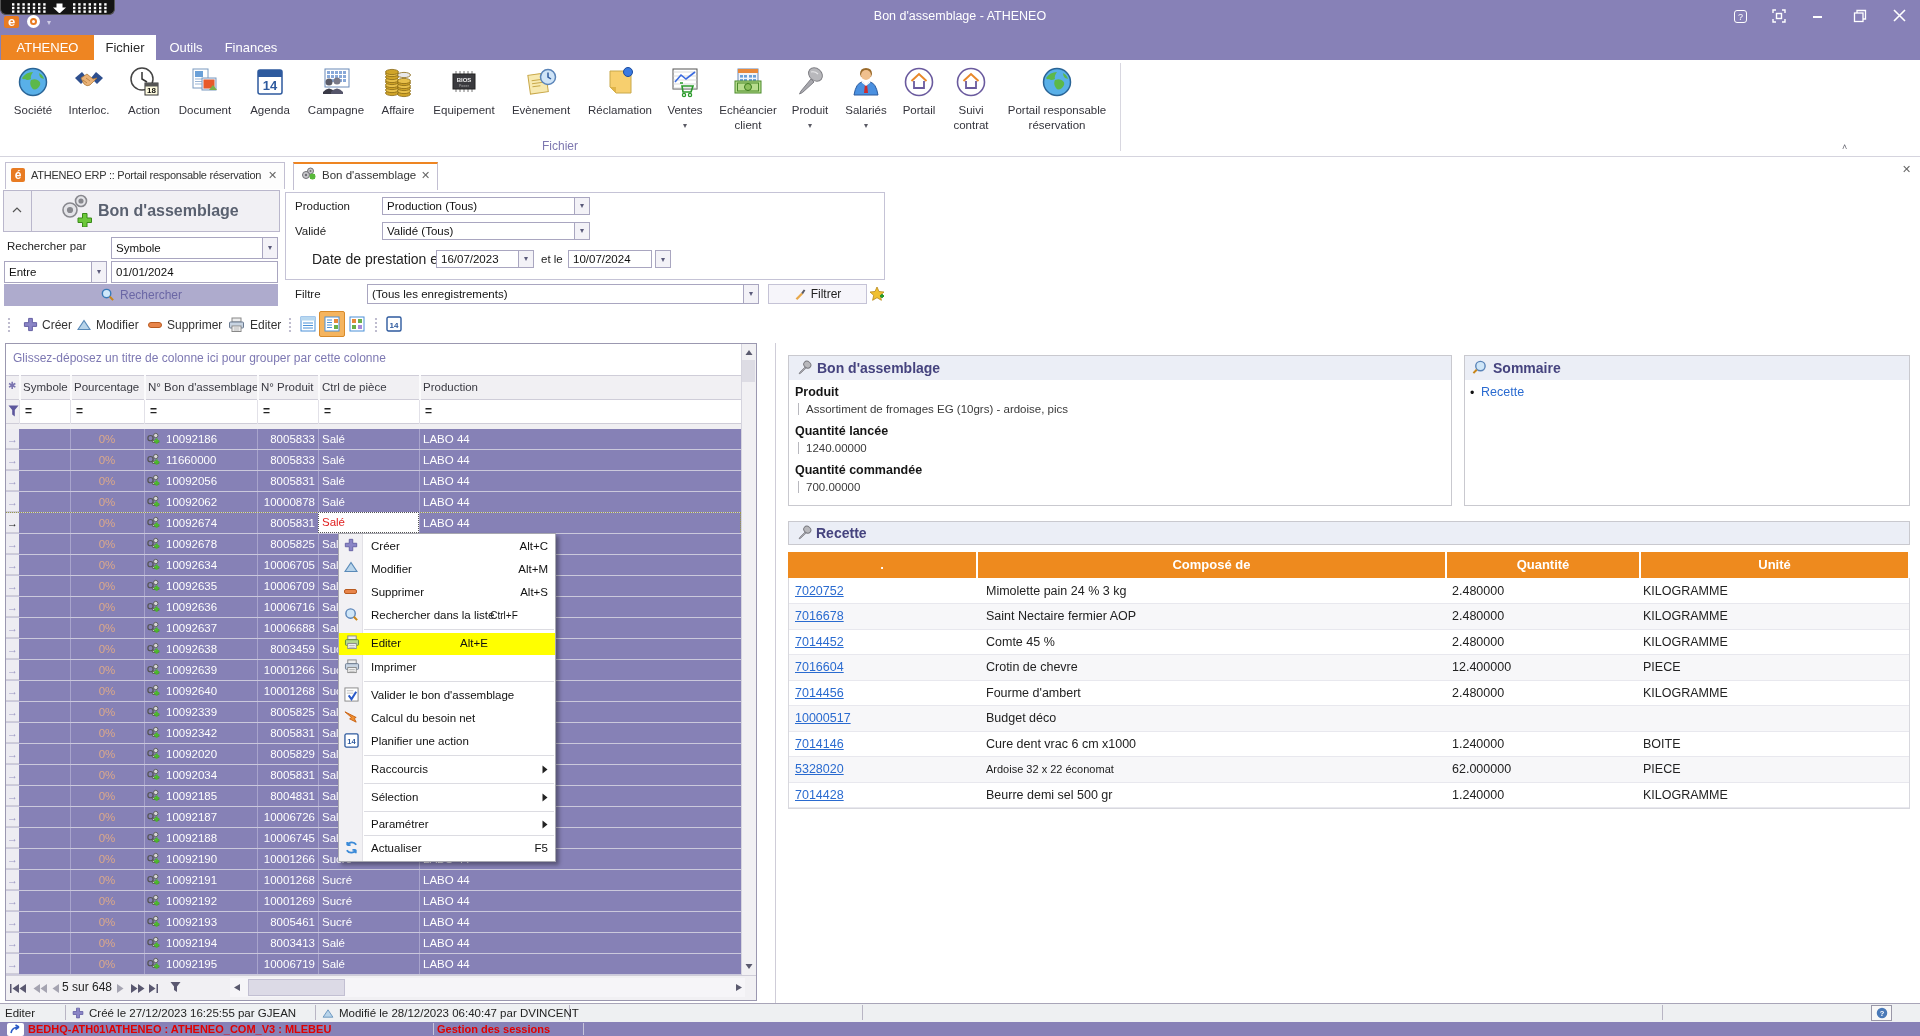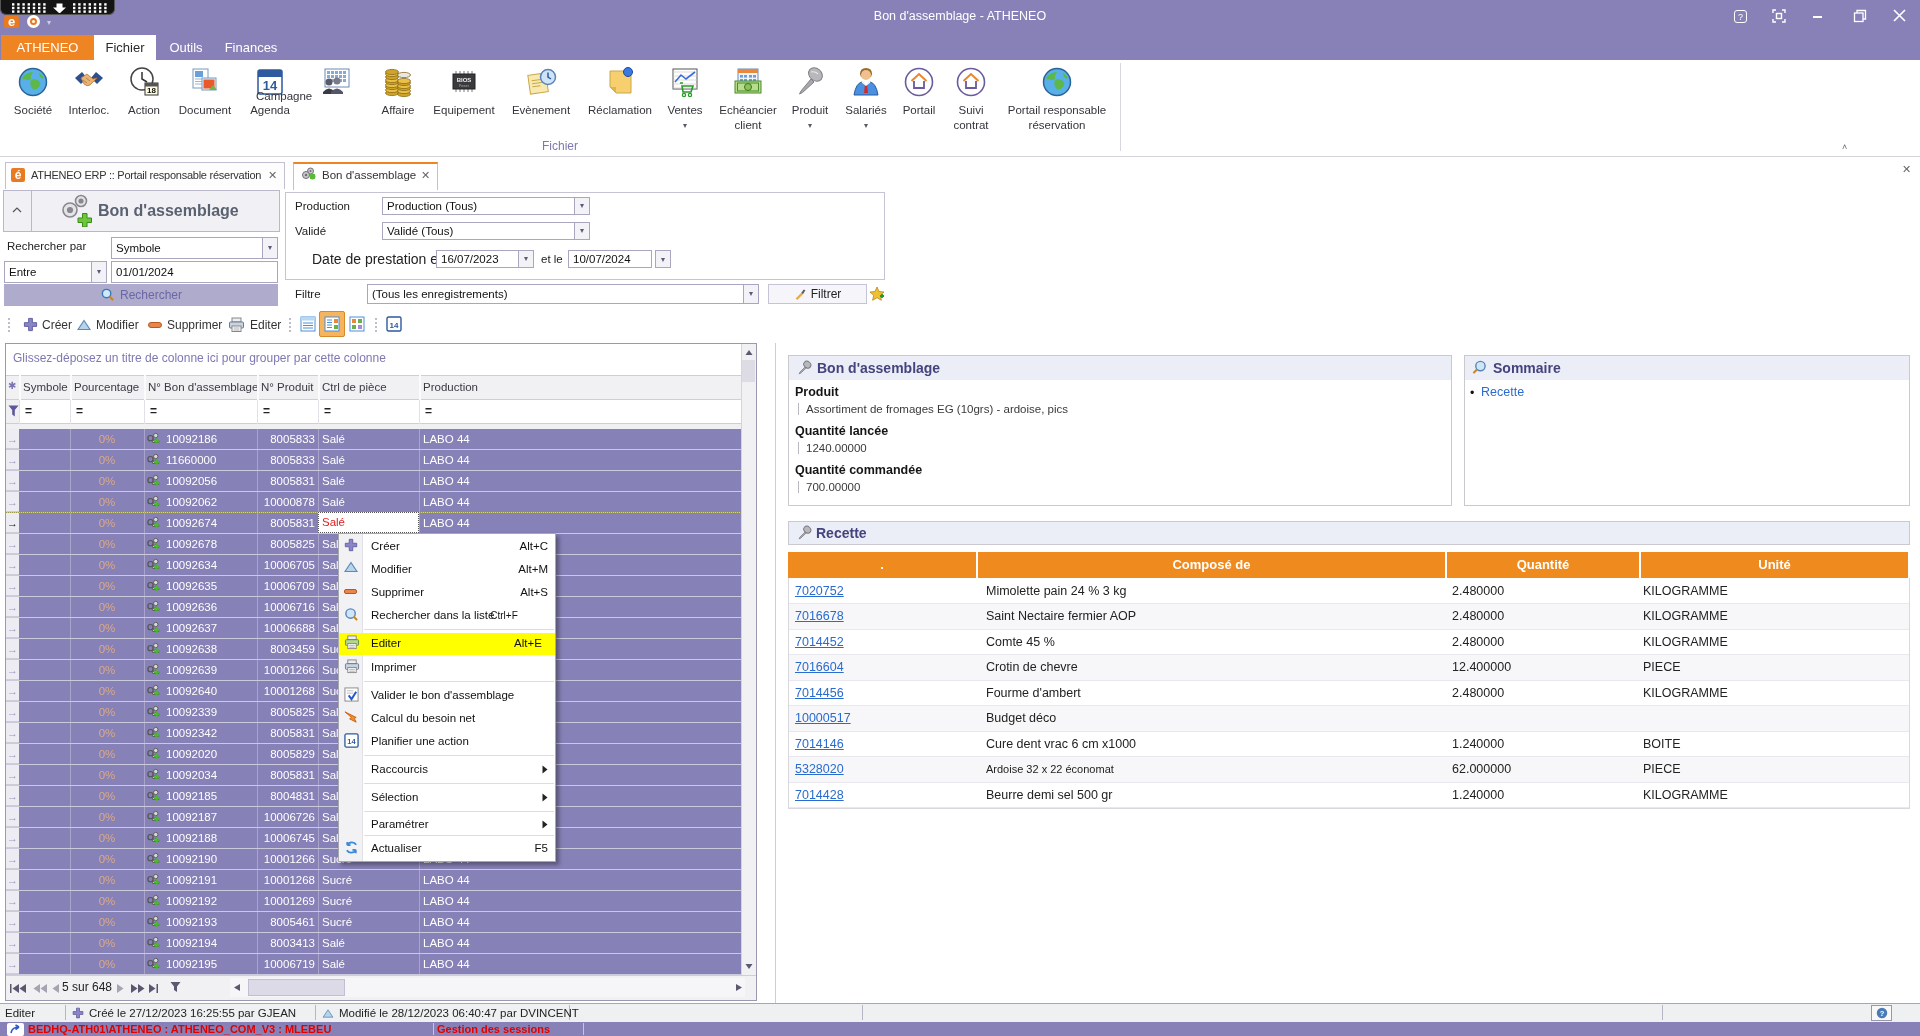--- a/index.html
+++ b/index.html
@@ -134,21 +134,21 @@
         <rect x="11" y="13" width="3" height="3"></rect>
         <rect x="15" y="13" width="3" height="3"></rect>
         <rect x="19" y="13" width="3" height="3"></rect>
         <rect x="23" y="13" width="3" height="3"></rect>
       </g>
       <circle cx="9" cy="16" r="3.5" fill="#5a5a66"></circle>
       <path d="M3 26 Q9 19 15 26 V28 H3z" fill="#3a3a46"></path>
       <circle cx="17" cy="15" r="3.5" fill="#7a7a88"></circle>
       <path d="M11 26 Q17 19 23 26 V28 H11z" fill="#55556a"></path>
     </svg></div>
-<div class="a" style="left:256px;top:89px;width:160px;color:#34343c;font-size:11.5px;line-height:15px;white-space:normal">Campagne</div>
+<div class="a" style="left:256px;top:103px;width:160px;text-align:center;color:#34343c;font-size:11.5px;line-height:15px;white-space:normal">Campagne</div>
 <div class="a" style="left:382px;top:66px;width:32px;height:32px"><svg width="32" height="32" viewBox="0 0 32 32">
       <g stroke="#8a6a14" stroke-width="0.8">
         <ellipse cx="10" cy="27" rx="6.5" ry="2.6" fill="#d0a428"></ellipse>
         <ellipse cx="10" cy="24" rx="6.5" ry="2.6" fill="#e8c04a"></ellipse>
         <ellipse cx="10" cy="21" rx="6.5" ry="2.6" fill="#d0a428"></ellipse>
         <ellipse cx="10" cy="19" rx="6.5" ry="2.6" fill="#e8c04a"></ellipse>
         <ellipse cx="10" cy="16" rx="6.5" ry="2.6" fill="#d0a428"></ellipse>
         <ellipse cx="10" cy="14" rx="6.5" ry="2.6" fill="#e8c04a"></ellipse>
         <ellipse cx="10" cy="11" rx="6.5" ry="2.6" fill="#d0a428"></ellipse>
         <ellipse cx="10" cy="8" rx="6.5" ry="2.6" fill="#e8c04a"></ellipse>
@@ -1110,21 +1110,21 @@
 <div class="a" style="left:371px;top:604px;height:23px;line-height:23px;font-size:11.5px;color:#111">Rechercher dans la liste</div>
 <div class="a" style="left:460px;top:604px;width:88px;height:23px;line-height:23px;font-size:10px;color:#111;text-align:center">Ctrl+F</div>
 <div class="a" style="left:339px;top:633px;width:216px;height:22px;background:#ffff00"></div>
 <div class="a" style="left:344px;top:635px;width:16px;height:16px"><svg width="16" height="15" viewBox="0 0 17 16">
       <rect x="4" y="1" width="9" height="4" fill="#eee" stroke="#888"></rect>
       <rect x="1.5" y="5" width="14" height="6" rx="1" fill="#b6d88e" stroke="#5a8a3a"></rect>
       <rect x="4" y="9" width="9" height="5.5" fill="#fff" stroke="#888"></rect>
       <path d="M5.5 11 h6 M5.5 13 h6" stroke="#aaa"></path>
     </svg></div>
 <div class="a" style="left:371px;top:632px;height:23px;line-height:23px;font-size:11.5px;color:#111">Editer</div>
-<div class="a" style="left:484px;top:632px;width:88px;height:23px;line-height:23px;font-size:11.5px;color:#111;text-align:center">Alt+E</div>
+<div class="a" style="left:460px;top:632px;width:88px;height:23px;line-height:23px;font-size:11.5px;color:#111;text-align:left">Alt+E</div>
 <div class="a" style="left:344px;top:659px;width:16px;height:16px"><svg width="16" height="15" viewBox="0 0 17 16">
       <rect x="4" y="1" width="9" height="4" fill="#eee" stroke="#888"></rect>
       <rect x="1.5" y="5" width="14" height="6" rx="1" fill="#c8d4e2" stroke="#6a7a90"></rect>
       <rect x="4" y="9" width="9" height="5.5" fill="#fff" stroke="#888"></rect>
       <path d="M5.5 11 h6 M5.5 13 h6" stroke="#aaa"></path>
     </svg></div>
 <div class="a" style="left:371px;top:656px;height:23px;line-height:23px;font-size:11.5px;color:#111">Imprimer</div>
 <div class="a" style="left:344px;top:687px;width:16px;height:16px"><svg width="15" height="15" viewBox="0 0 16 16">
       <rect x="1" y="1" width="14" height="14" fill="#fff" stroke="#888"></rect>
       <path d="M3 4 h7 M3 6.5 h7" stroke="#bbb"></path>

